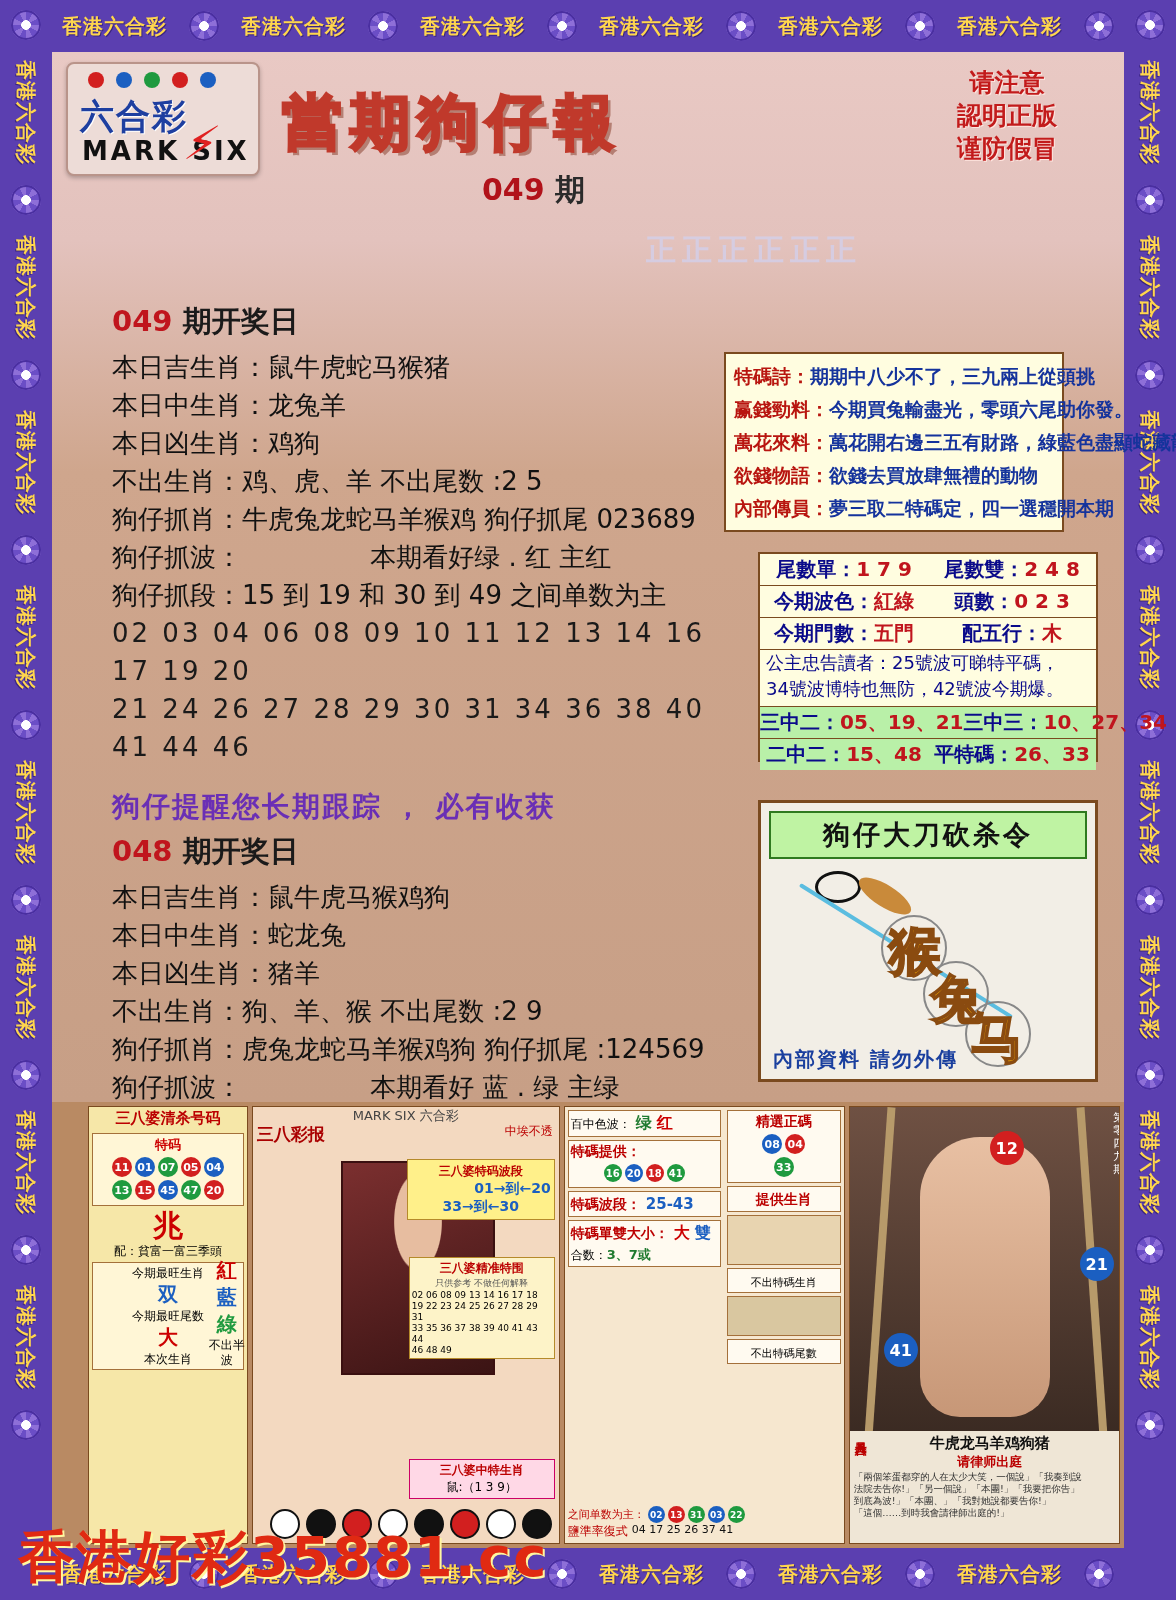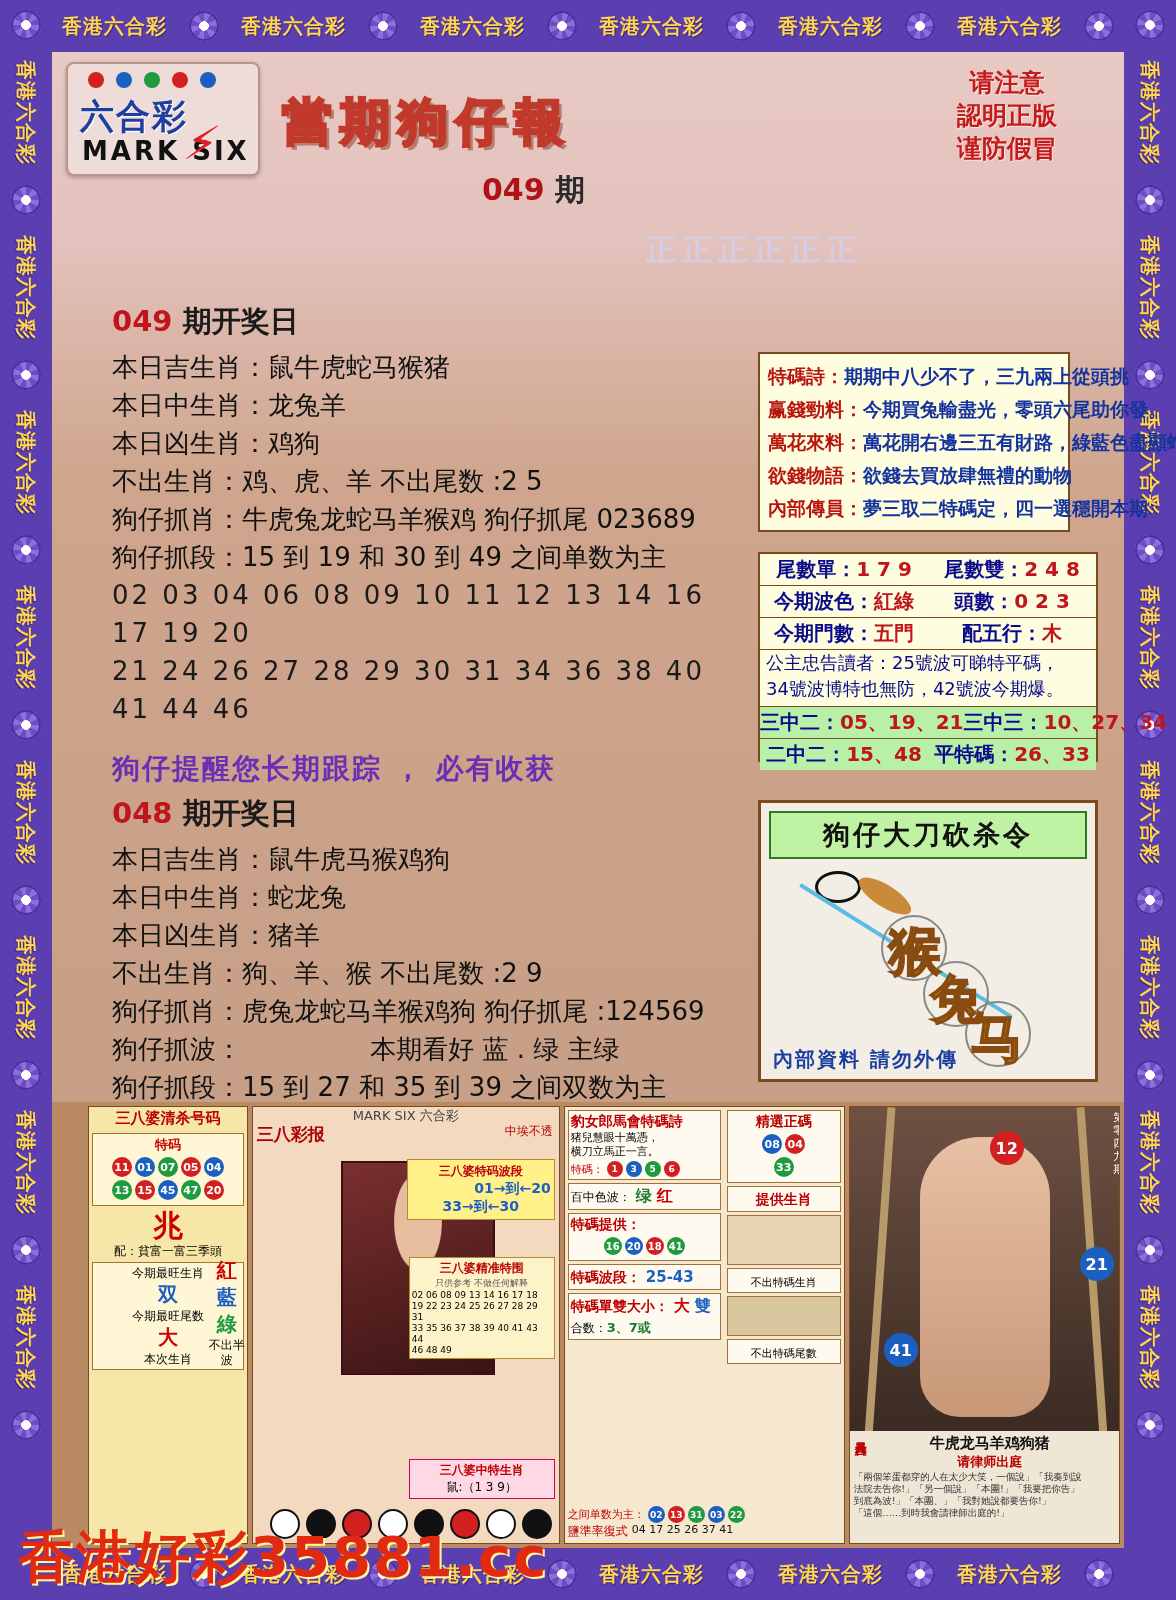--- a/index.html
+++ b/index.html
@@ -60,21 +60,21 @@
     letter-spacing:2px;text-shadow:1px 1px 0 #fff;
   }
   .logo .en{
     position:absolute;left:14px;top:72px;font-size:26px;font-weight:bold;color:#111;
     letter-spacing:3px;
   }
   .logo .bolt{position:absolute;left:118px;top:52px;color:#e02020;font-size:46px;font-weight:bold;transform:skewX(-12deg);}
   .logo .dots span{position:absolute;width:16px;height:16px;border-radius:50%;top:8px;}
   .title{
     position:absolute;left:230px;top:20px;width:640px;height:100px;
-    font-size:50px;font-weight:bold;color:#ffd000;letter-spacing:8px;
+    font-size:60px;font-weight:bold;color:#ffd000;letter-spacing:8px;
     -webkit-text-stroke:3px #c0392b;
     text-shadow:4px 4px 0 rgba(120,40,20,.45);
     font-family:"DejaVu Sans","Liberation Sans",sans-serif;
     line-height:100px;white-space:nowrap;
   }
   .issue{
     position:absolute;left:430px;top:118px;font-size:30px;font-weight:bold;color:#2b2b2b;
   }
   .issue .num{color:#b1121a;}
   .notice{
@@ -95,21 +95,21 @@
   .ln{font-size:26px;line-height:38px;white-space:nowrap;}
   .ln .lbl{color:#111;}
   .ln .val{color:#111;}
   .nums{font-size:26px;line-height:38px;letter-spacing:3px;}
   .remind{
     font-size:28px;color:#6a2fb5;font-weight:bold;margin:22px 0 6px;letter-spacing:2px;
   }
 
   
   .poem{
-    position:absolute;left:706px;top:300px;width:312px;height:180px;
+    position:absolute;left:672px;top:300px;width:340px;height:180px;
     background:#fffde0;border:2px solid #7a4a1f;padding:6px 8px;box-sizing:border-box;
   }
   .poem .row{font-size:19px;line-height:33px;white-space:nowrap;}
   .poem .k{color:#b8150f;font-weight:bold;}
   .poem .v{color:#15339c;font-weight:bold;}
 
   .tail{
     position:absolute;left:706px;top:500px;width:340px;height:210px;
     background:#fffde0;border:2px solid #7a4a1f;box-sizing:border-box;
   }
@@ -355,20 +355,24 @@
           <span class="lbl">本日中生肖：</span><span class="val">龙兔羊</span>
         </div>
         <div class="ln">
           <span class="lbl">本日凶生肖：</span><span class="val">鸡狗</span>
         </div>
         <div class="ln">
           <span class="lbl">不出生肖：</span><span class="val">鸡、虎、羊  不出尾数 :2   5</span>
         </div>
         <div class="ln">
           <span class="lbl">狗仔抓肖：</span><span class="val">牛虎兔龙蛇马羊猴鸡  狗仔抓尾 023689</span>
+        </div>
+        <div class="ln">
+          <span class="lbl">狗仔抓波：</span>
+          <span style="display:inline-block;width:120px"></span><span class="val">本期看好绿 . 红  主红</span>
         </div>
         <div class="ln">
           <span class="lbl">狗仔抓段：</span><span class="val">15 到 19 和 30 到 49 之间单数为主</span>
         </div>
         <div class="nums">02  03  04  06  08  09  10  11  12  13  14  16  17  19  20</div>
         <div class="nums">21  24  26  27  28  29  30  31  34  36  38  40  41  44  46</div>
 
         <div class="remind">狗仔提醒您长期跟踪 ， 必有收获</div>
 
         <div class="blk-title">
@@ -534,32 +538,20 @@
             <span class="dot"></span>
             <span class="dot b"></span>
           </div>
         </div>
       </div>
 
       <div class="pnl p3">
         <div style="display:flex">
           <div style="flex:1">
             <div class="sec">
-              <div class="t">豹女郎馬會特碼詩</div>
-              <div style="font-size:11px;white-space:pre-line;line-height:14px">猪兒慧眼十萬憑，
-横刀立馬正一言。</div>
-              <div style="display:flex;align-items:center;gap:3px;margin-top:2px">
-                <span style="font-size:11px;color:#b00">特碼：</span>
-                <span class="ball bred" style="width:16px;height:16px;font-size:9px">1</span>
-                <span class="ball bblue" style="width:16px;height:16px;font-size:9px">3</span>
-                <span class="ball bgreen" style="width:16px;height:16px;font-size:9px">5</span>
-                <span class="ball bred" style="width:16px;height:16px;font-size:9px">6</span>
-              </div>
-            </div>
-            <div class="sec">
               <span style="font-size:12px">百中色波：</span>
               <span class="g">绿</span>
               <span class="r">红</span>
             </div>
             <div class="sec">
               <div class="t">特碼提供：</div>
               <div class="ballrow">
                 <span class="ball bgreen" style="width:18px;height:18px;font-size:10px">16</span>
                 <span class="ball bblue" style="width:18px;height:18px;font-size:10px">20</span>
                 <span class="ball bred" style="width:18px;height:18px;font-size:10px">18</span>

